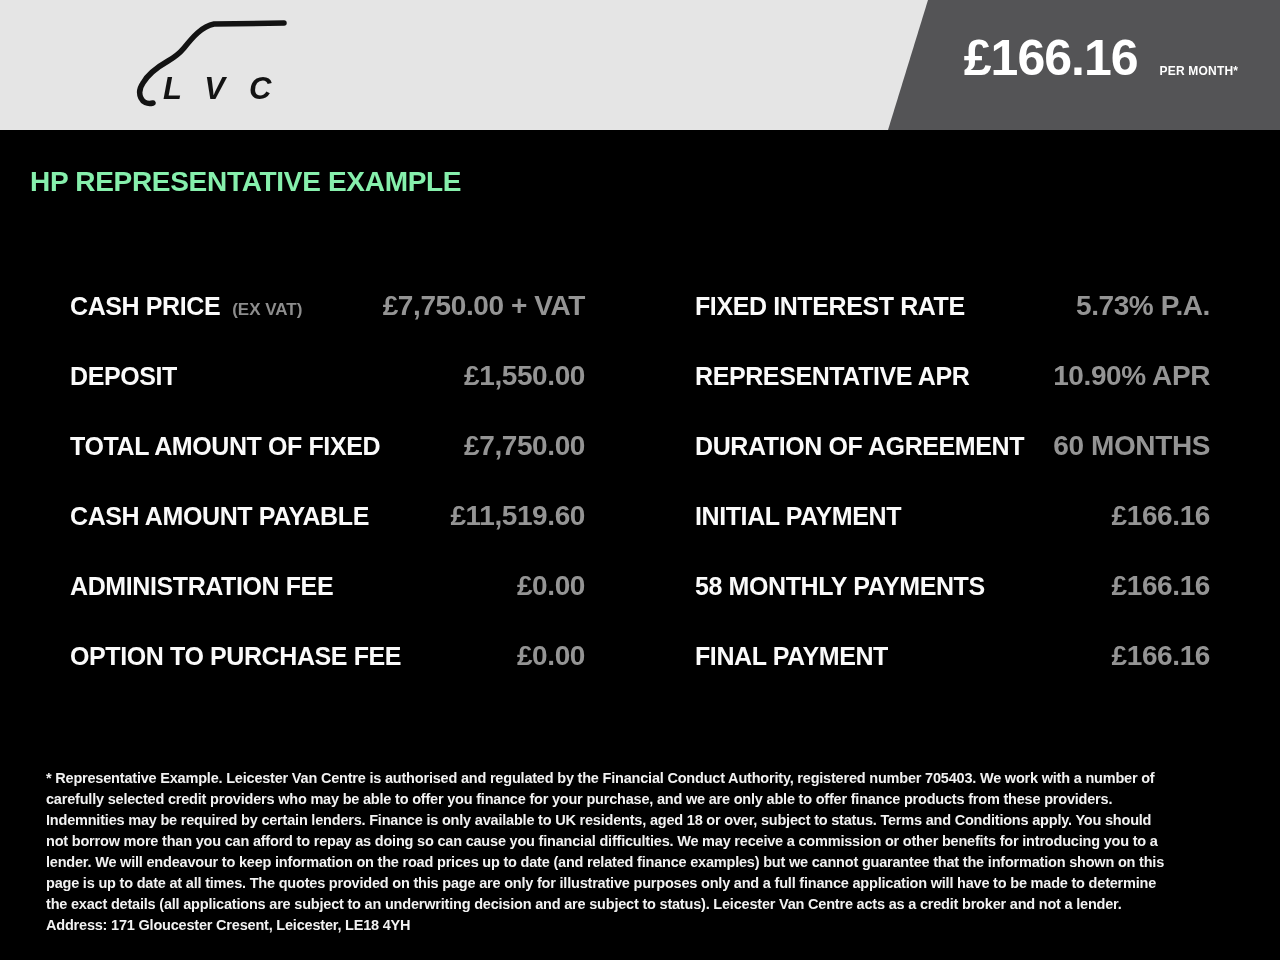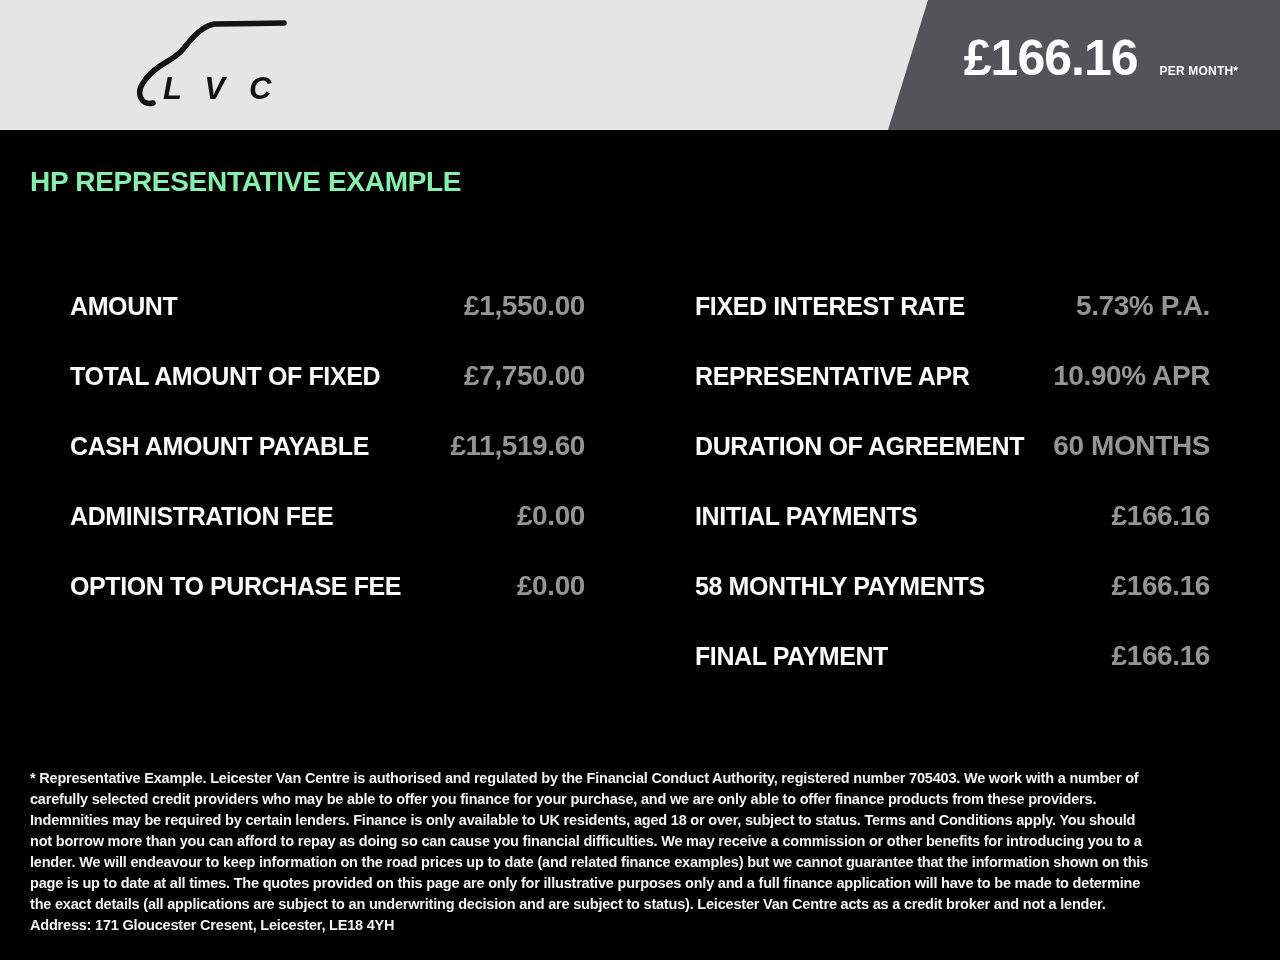--- a/index.html
+++ b/index.html
@@ -58,21 +58,21 @@
     color: #8d8d8d; font-size: 17px; font-weight: bold;
     margin-left: 12px; letter-spacing: 0;
   }
   .finance-row .val {
     color: #949494; font-size: 28px; font-weight: bold;
     letter-spacing: -0.4px; white-space: nowrap; text-align: right;
   }
 
   
   .disclaimer {
-    position: absolute; left: 30px; top: 768px;
+    position: absolute; left: 46px; top: 768px;
     width: 1122px;
     color: #f2f2f2; font-size: 14.5px; font-weight: bold;
     line-height: 21px; letter-spacing: -0.2px;
   }
 </style>
 </head>
 <body>
 
 <div class="topband">
   <div class="logo-wrap">
@@ -85,21 +85,25 @@
     <span class="amount">£166.16</span>
     <span class="period">PER MONTH*</span>
   </div>
 </div>
 
 <h1 class="page-title">HP REPRESENTATIVE EXAMPLE</h1>
 
 <section class="finance-grid">
   <div class="finance-col">
     <div class="finance-row">
-      <div class="lbl">AMOUNT</div>
+      <div class="lbl"><span>CASH PRICE</span><span class="note">(EX VAT)</span></div>
+      <div class="val">£7,750.00 + VAT</div>
+    </div>
+    <div class="finance-row">
+      <div class="lbl">DEPOSIT</div>
       <div class="val">£1,550.00</div>
     </div>
     <div class="finance-row">
       <div class="lbl">TOTAL AMOUNT OF FIXED</div>
       <div class="val">£7,750.00</div>
     </div>
     <div class="finance-row">
       <div class="lbl">CASH AMOUNT PAYABLE</div>
       <div class="val">£11,519.60</div>
     </div>
@@ -120,21 +124,21 @@
     </div>
     <div class="finance-row">
       <div class="lbl">REPRESENTATIVE APR</div>
       <div class="val">10.90% APR</div>
     </div>
     <div class="finance-row">
       <div class="lbl">DURATION OF AGREEMENT</div>
       <div class="val">60 MONTHS</div>
     </div>
     <div class="finance-row">
-      <div class="lbl">INITIAL PAYMENTS</div>
+      <div class="lbl">INITIAL PAYMENT</div>
       <div class="val">£166.16</div>
     </div>
     <div class="finance-row">
       <div class="lbl">58 MONTHLY PAYMENTS</div>
       <div class="val">£166.16</div>
     </div>
     <div class="finance-row">
       <div class="lbl">FINAL PAYMENT</div>
       <div class="val">£166.16</div>
     </div>

